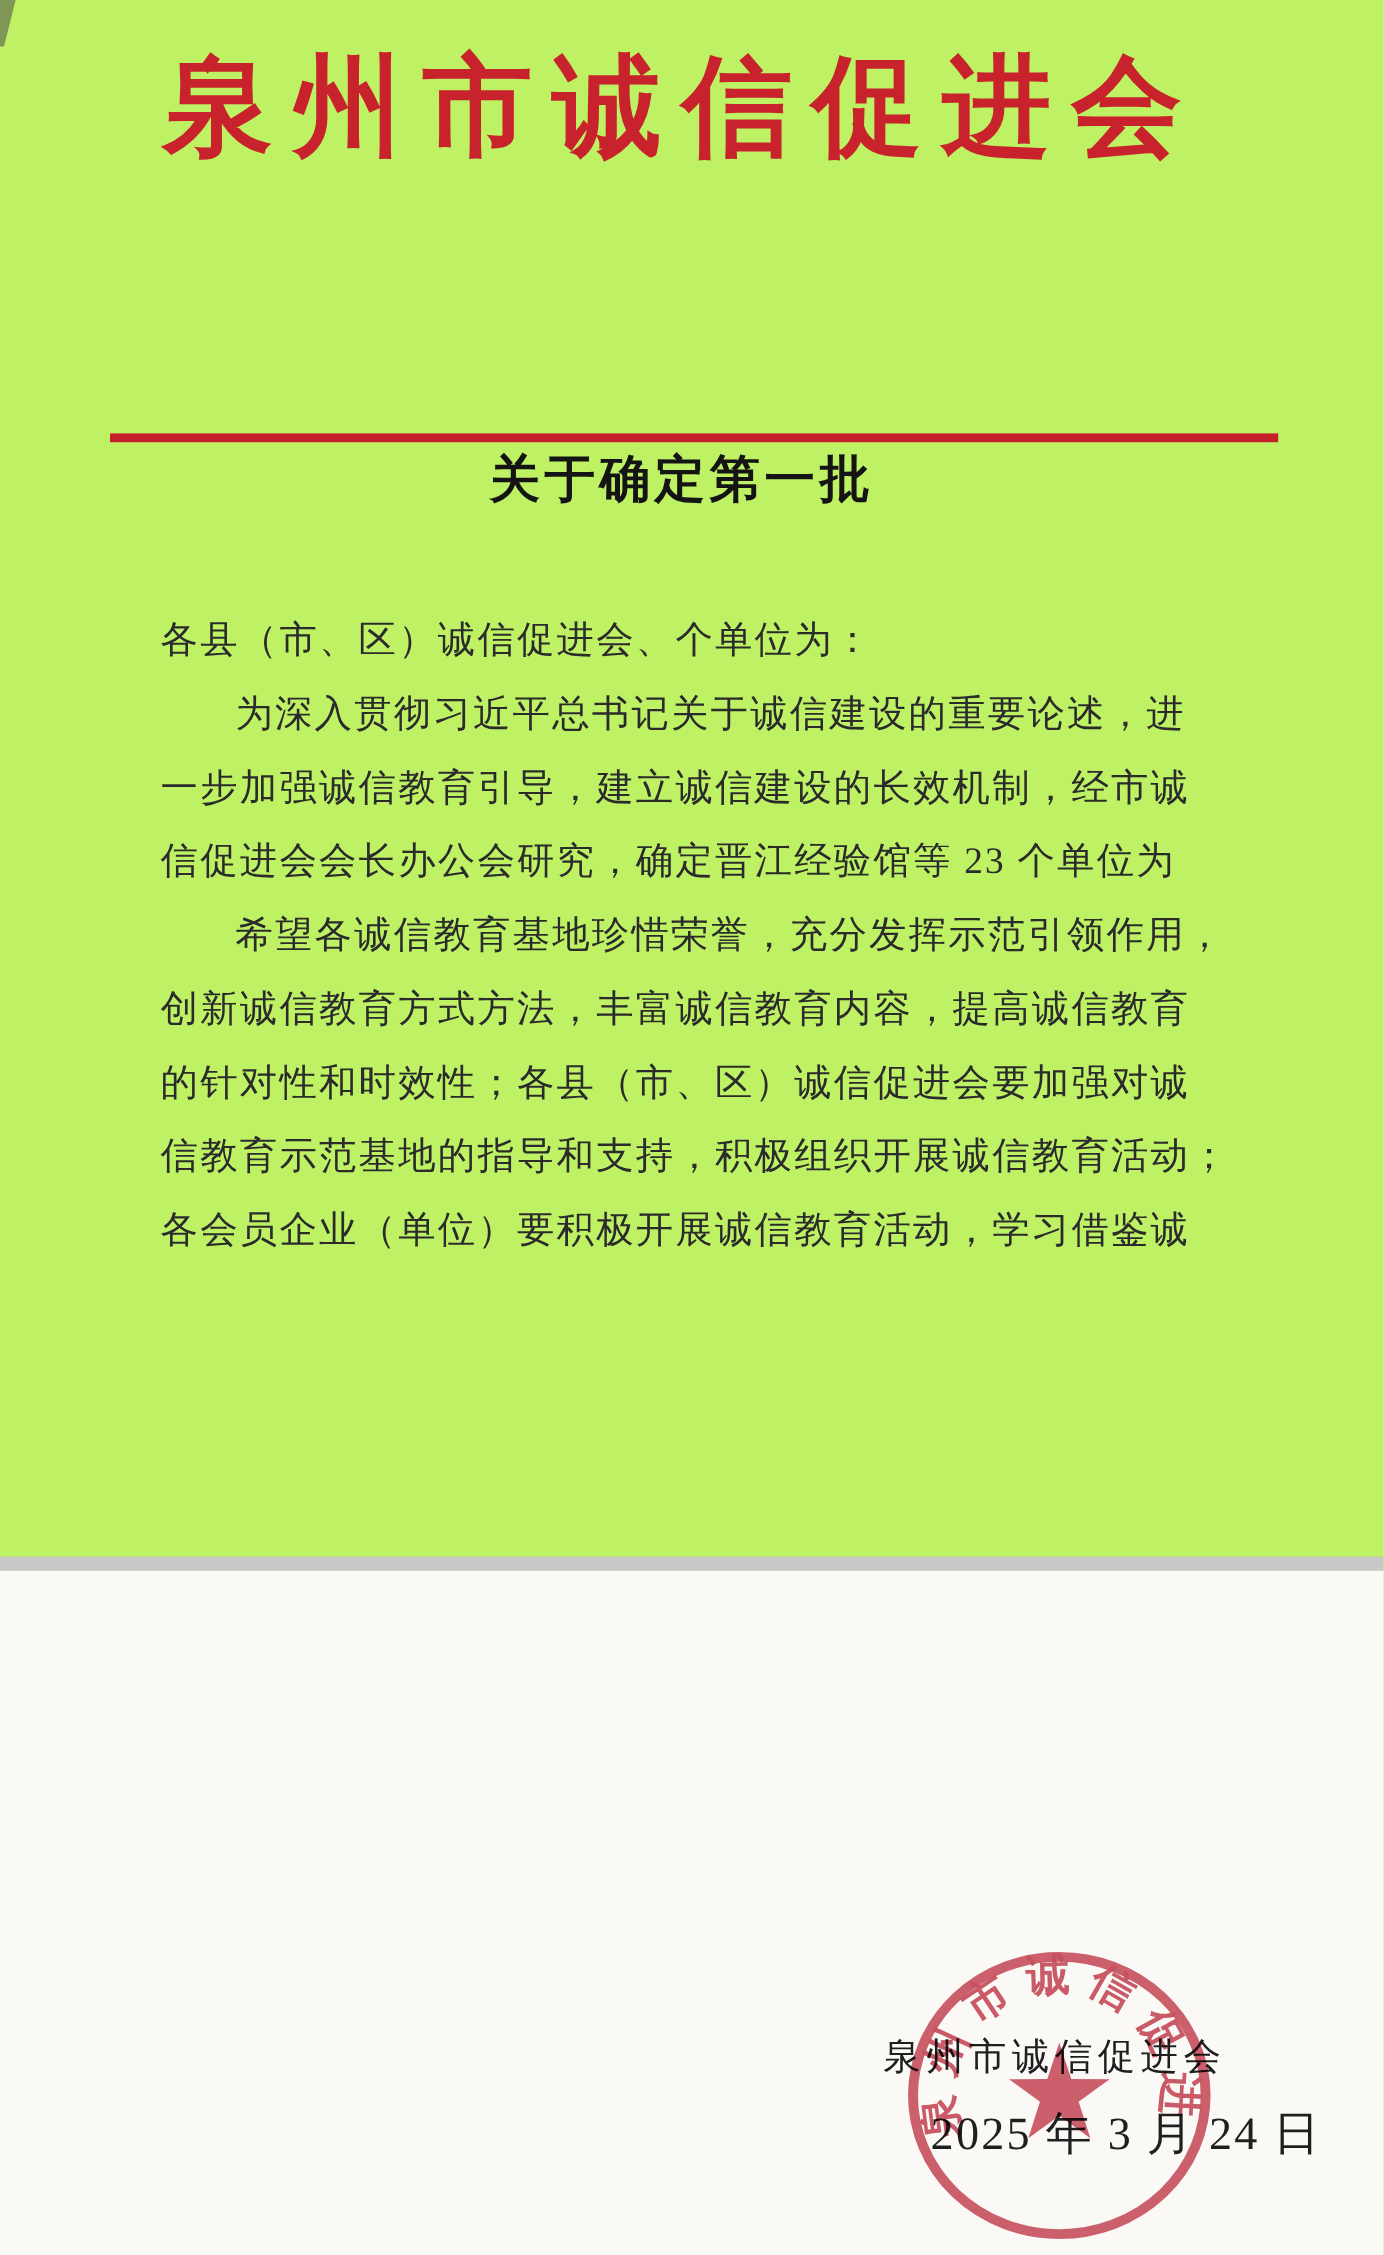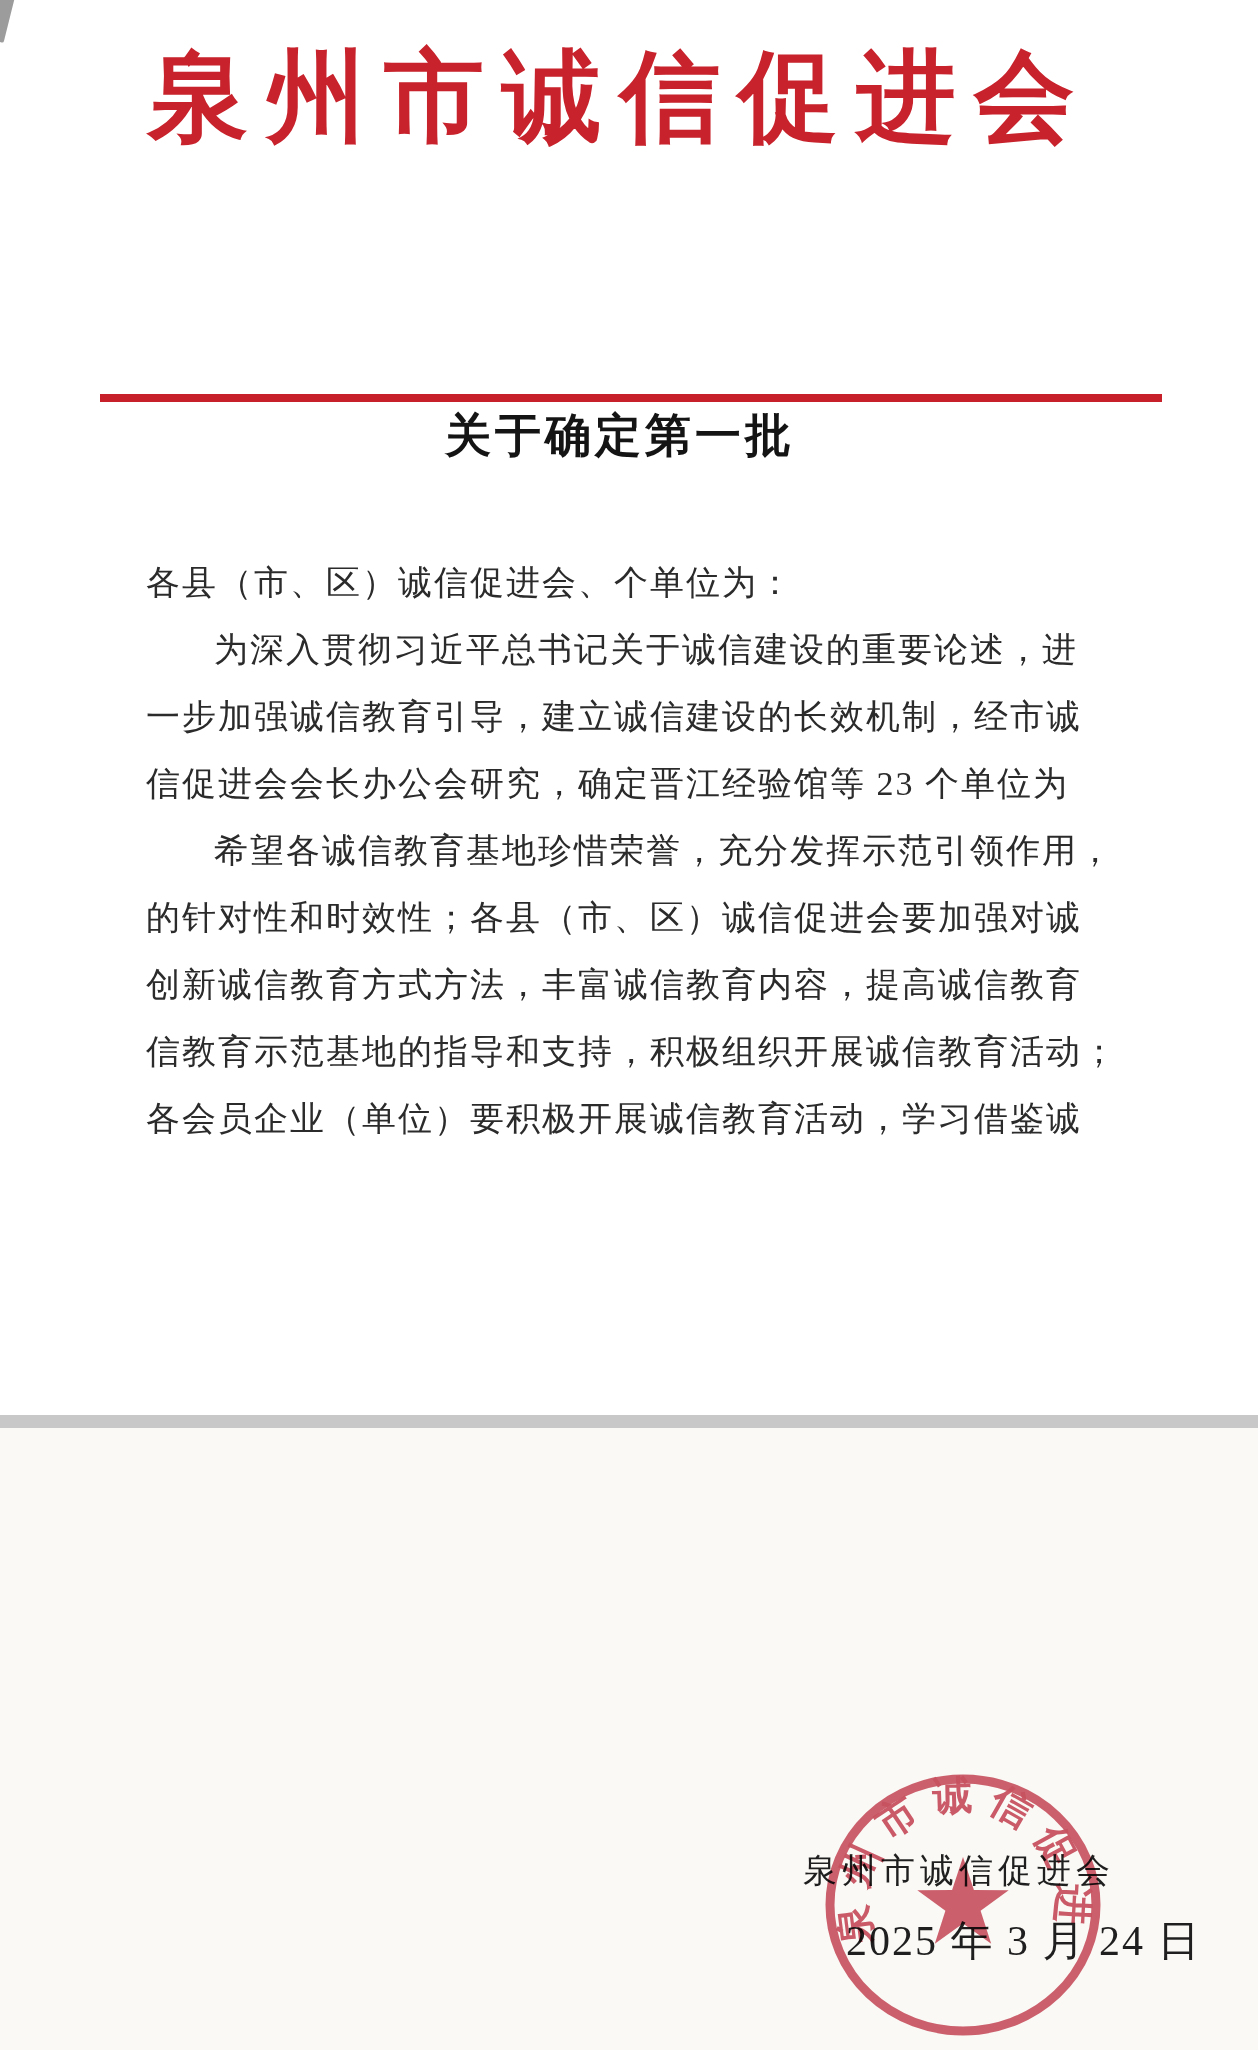--- a/index.html
+++ b/index.html
@@ -1,18 +1,18 @@
 <!DOCTYPE html>
 <html><head>
 <meta charset="utf-8">
 <style>
   html,body{margin:0;padding:0;background:#e9e9e9;}
   .page{
     position:relative;width:1258px;height:2050px;margin:0 auto;
-    background:#ffffff;overflow:hidden;
+    background:#bef264;overflow:hidden;
     font-family:"Liberation Serif","DejaVu Serif",serif;
     color:#2b2b2b;
   }
   
   .scan-mark{
     position:absolute;left:-4px;top:-10px;width:14px;height:52px;
     background:#4a4a4a;opacity:.55;transform:rotate(14deg);border-radius:2px;
   }
   .letterhead{
     position:absolute;top:42px;left:0;width:1240px;
@@ -84,22 +84,22 @@
   <div class="red-rule"></div>
 
   <div class="title-line l1">关于确定第一批</div>
 
   <div class="body-block b1">
     <div class="line">各县（市、区）诚信促进会、个单位为：</div>
     <div class="line indent">为深入贯彻习近平总书记关于诚信建设的重要论述，进</div>
     <div class="line">一步加强诚信教育引导，建立诚信建设的长效机制，经市诚</div>
     <div class="line">信促进会会长办公会研究，确定晋江经验馆等 23 个单位为</div>
     <div class="line indent">希望各诚信教育基地珍惜荣誉，充分发挥示范引领作用，</div>
+    <div class="line">创新诚信教育方式方法，丰富诚信教育内容，提高诚信教育</div>
     <div class="line">的针对性和时效性；各县（市、区）诚信促进会要加强对诚</div>
-    <div class="line">创新诚信教育方式方法，丰富诚信教育内容，提高诚信教育</div>
     <div class="line">信教育示范基地的指导和支持，积极组织开展诚信教育活动；</div>
     <div class="line">各会员企业（单位）要积极开展诚信教育活动，学习借鉴诚</div>
   </div>
 
   <div class="separator"></div>
   <div class="page2-tint"></div>
 
 
   <div class="signature">泉州市诚信促进会</div>
 

